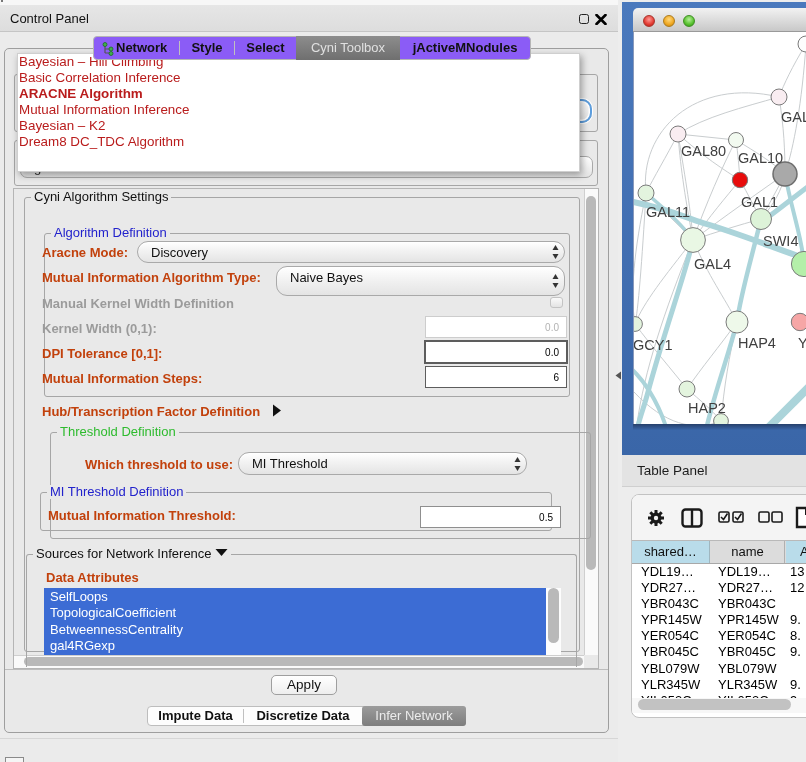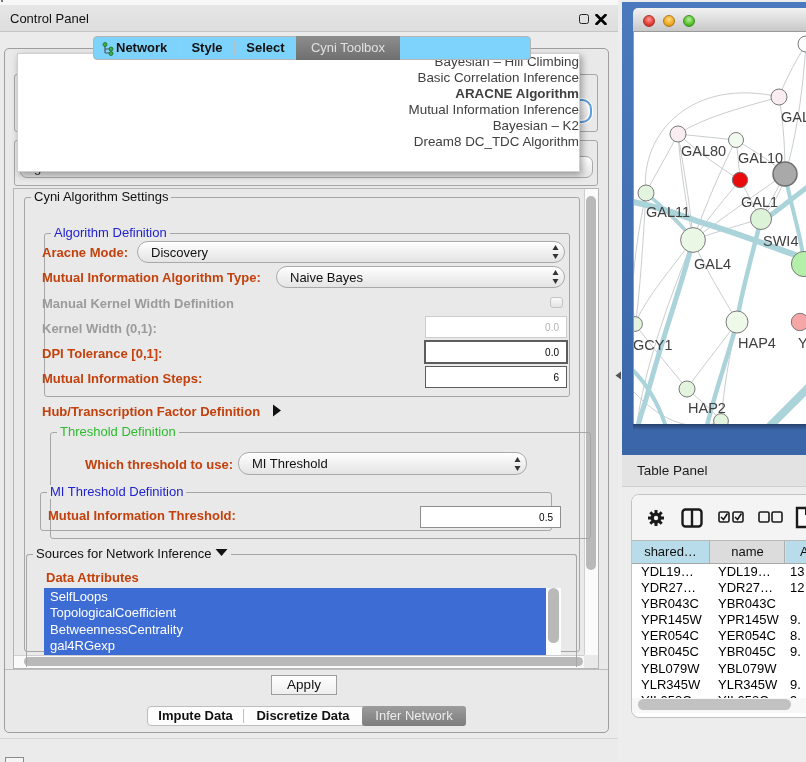--- a/index.html
+++ b/index.html
@@ -62,21 +62,21 @@
   </div>
   <div class="lbl" style="left:42px;top:245px;">Aracne Mode:</div>
   <div class="combo" style="left:137px;top:241px;width:428px;height:22px;">
       <span class="ct">Discovery</span>
     <svg class="arr" viewBox="0 0 7 14">
         <path d="M3.5 0 L6.5 5 H0.5 Z" fill="#333"></path>
         <path d="M3.5 14 L6.5 9 H0.5 Z" fill="#333"></path>
       </svg>
   </div>
   <div class="lbl" style="left:42px;top:270px;">Mutual Information Algorithm Type:</div>
-  <div class="combo" style="left:276px;top:266px;width:289px;height:22px;">
+  <div class="combo" style="left:276px;top:266px;width:289px;height:30px;">
       <span class="ct">Naive Bayes</span>
     <svg class="arr" viewBox="0 0 7 14">
         <path d="M3.5 0 L6.5 5 H0.5 Z" fill="#333"></path>
         <path d="M3.5 14 L6.5 9 H0.5 Z" fill="#333"></path>
       </svg>
   </div>
   <div class="lbl" style="left:42px;top:296px;color:#9b9b9b;">Manual Kernel Width Definition</div>
   <div class="abs" style="left:550px;top:297px;width:13px;height:11px;border:1px solid #c3c3c3;border-radius:3px;background:linear-gradient(#fafafa,#e3e3e3);"></div>
   <div class="lbl" style="left:42px;top:321px;color:#9b9b9b;">Kernel Width (0,1):</div>
   <div class="inp" style="left:425px;top:316px;width:142px;height:22px;border:1px solid #cdcdcd;color:#b3b3b3;">
@@ -122,55 +122,56 @@
   </div>
   <div class="lbl" style="left:46px;top:570px;">Data Attributes</div>
 
   <div class="abs" style="left:44px;top:588px;width:502px;height:67px;background:#3c6cd4;overflow:hidden;">
     <div style="font-size:13px;color:#fff;line-height:16.3px;padding:1px 0 0 6px;">SelfLoops<br>TopologicalCoefficient<br>BetweennessCentrality<br>gal4RGexp</div>
   </div>
   <div class="abs" style="left:546px;top:588px;width:15px;height:67px;background:#fdfdfd;"></div>
   <div class="abs" style="left:548px;top:588px;width:11px;height:55px;background:#b9b9b9;border-radius:5.5px;"></div>
 
   <div class="abs" style="left:5px;top:669px;width:603px;height:1px;background:#bdbdbd;"></div>
-  <div class="abs" style="left:271px;top:675px;width:66px;height:20px;border:1px solid #9f9f9f;border-radius:0;background:linear-gradient(#ffffff,#eeeeee);text-align:center;font-size:13.5px;color:#111;line-height:18px;">Apply</div>
+  <div class="abs" style="left:271px;top:675px;width:66px;height:20px;border:1px solid #9f9f9f;border-radius:5px;background:linear-gradient(#ffffff,#eeeeee);text-align:center;font-size:13.5px;color:#111;line-height:18px;">Apply</div>
 
   <div class="abs" style="left:147px;top:706px;width:319px;height:20px;background:#fdfdfd;border:1px solid #bdbdbd;border-radius:4px;">
     <div class="abs" style="left:0;top:0;width:95px;height:18px;text-align:center;font-size:13px;font-weight:bold;color:#111;line-height:18px;">Impute Data</div>
     <div class="abs" style="left:95px;top:2px;width:1px;height:14px;background:#c0c0c0;"></div>
     <div class="abs" style="left:96px;top:0;width:118px;height:18px;text-align:center;font-size:13px;font-weight:bold;color:#111;line-height:18px;">Discretize Data</div>
     <div class="abs" style="left:214px;top:-1px;width:104px;height:20px;background:linear-gradient(#9c9c9c,#7d7d7d);border-radius:3px;text-align:center;font-size:13px;color:#ececec;line-height:20px;">Infer Network</div>
   </div>
 
   <div class="abs" style="left:5px;top:757px;width:19px;height:10px;border:1.5px solid #8a8a8a;background:#f5f5f5;"></div>
 
   <div class="abs" style="left:17px;top:53px;width:563px;height:119px;background:#fff;border:1px solid #cfcfcf;box-shadow:2px 3px 7px rgba(0,0,0,0.35);z-index:5;">
-    <div style="font-size:13.4px;color:#404040;line-height:16px;padding-left:1px;text-align:right;">
+    <div style="font-size:13.4px;color:#b91c1c;line-height:16px;padding-left:1px;">
       Bayesian – Hill Climbing<br>
       Basic Correlation Inference<br>
       <b>ARACNE Algorithm</b><br>
       Mutual Information Inference<br>
       Bayesian – K2<br>
       Dream8 DC_TDC Algorithm
     </div>
   </div>
 
-  <div class="abs" style="left:93px;top:36px;width:438px;height:24px;background:#7dd3fc;border:1px solid #b5b5b5;border-radius:4px;z-index:10;">
+  <div class="abs" style="left:93px;top:36px;width:438px;height:24px;background:#8b5cf6;border:1px solid #b5b5b5;border-radius:4px;z-index:10;">
     <svg class="abs" style="left:7px;top:5px;" width="14" height="14" viewBox="0 0 14 14">
       <path d="M4 3 L4 11 M4 11 L10 11 M4 7 L10 7" stroke="#555" stroke-width="1.2" fill="none"></path>
       <circle cx="4" cy="2.5" r="2" fill="#3fae49" stroke="#1c6b24" stroke-width="0.8"></circle>
       <circle cx="10" cy="7" r="2" fill="#3fae49" stroke="#1c6b24" stroke-width="0.8"></circle>
       <circle cx="10" cy="11.5" r="2" fill="#3fae49" stroke="#1c6b24" stroke-width="0.8"></circle>
     </svg>
     <div class="abs" style="left:22px;top:0;width:63px;height:22px;font-size:13px;font-weight:bold;color:#111;line-height:22px;">Network</div>
     <div class="abs" style="left:85px;top:4px;width:1px;height:14px;background:#c0c0c0;"></div>
     <div class="abs" style="left:86px;top:0;width:54px;height:22px;text-align:center;font-size:13px;font-weight:bold;color:#111;line-height:22px;">Style</div>
     <div class="abs" style="left:140px;top:4px;width:1px;height:14px;background:#c0c0c0;"></div>
     <div class="abs" style="left:141px;top:0;width:61px;height:22px;text-align:center;font-size:13px;font-weight:bold;color:#111;line-height:22px;">Select</div>
     <div class="abs" style="left:202px;top:-1px;width:104px;height:24px;background:linear-gradient(#8d8d8d,#6f6f6f);text-align:center;font-size:13px;color:#e0e0e0;line-height:24px;">Cyni Toolbox</div>
+    <div class="abs" style="left:306px;top:0;width:130px;height:22px;text-align:center;font-size:13px;font-weight:bold;color:#111;line-height:22px;">jActiveMNodules</div>
   </div>
 
   <svg class="abs" style="left:615px;top:371px;" width="7" height="9" viewBox="0 0 7 9">
       <path d="M6 0.5 L6 8.5 L0.5 4.5 Z" fill="#555"></path>
     </svg>
 
   <div class="abs" style="left:622px;top:2px;width:184px;height:453px;background:linear-gradient(#4a79bd,#3a66a8);"></div>
   <div class="abs" style="left:633px;top:8px;width:173px;height:24px;background:linear-gradient(#f2f2f2,#c8c8c8);border-radius:5px 0 0 0;border-bottom:1px solid #9a9a9a;"></div>
   <div class="abs" style="left:643px;top:15px;width:12px;height:12px;border-radius:6px;background:radial-gradient(circle at 50% 35%, #ff9a96, #e23b32 60%, #b01b12);border:0.5px solid #a8342c;"></div>
   <div class="abs" style="left:663px;top:15px;width:12px;height:12px;border-radius:6px;background:radial-gradient(circle at 50% 35%, #ffd97d, #efa721 60%, #c07c0a);border:0.5px solid #ad7c1e;"></div>

